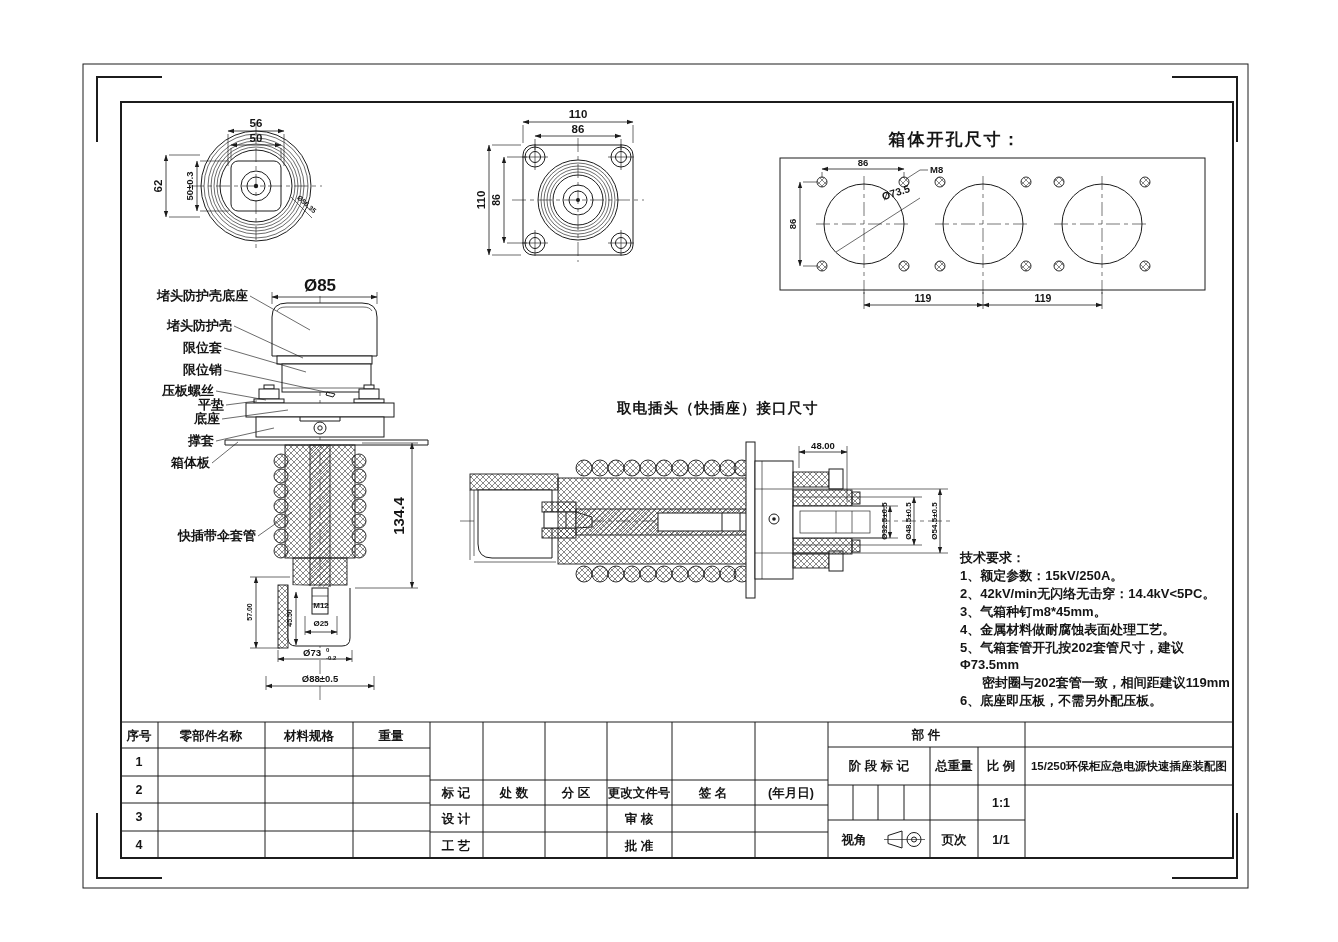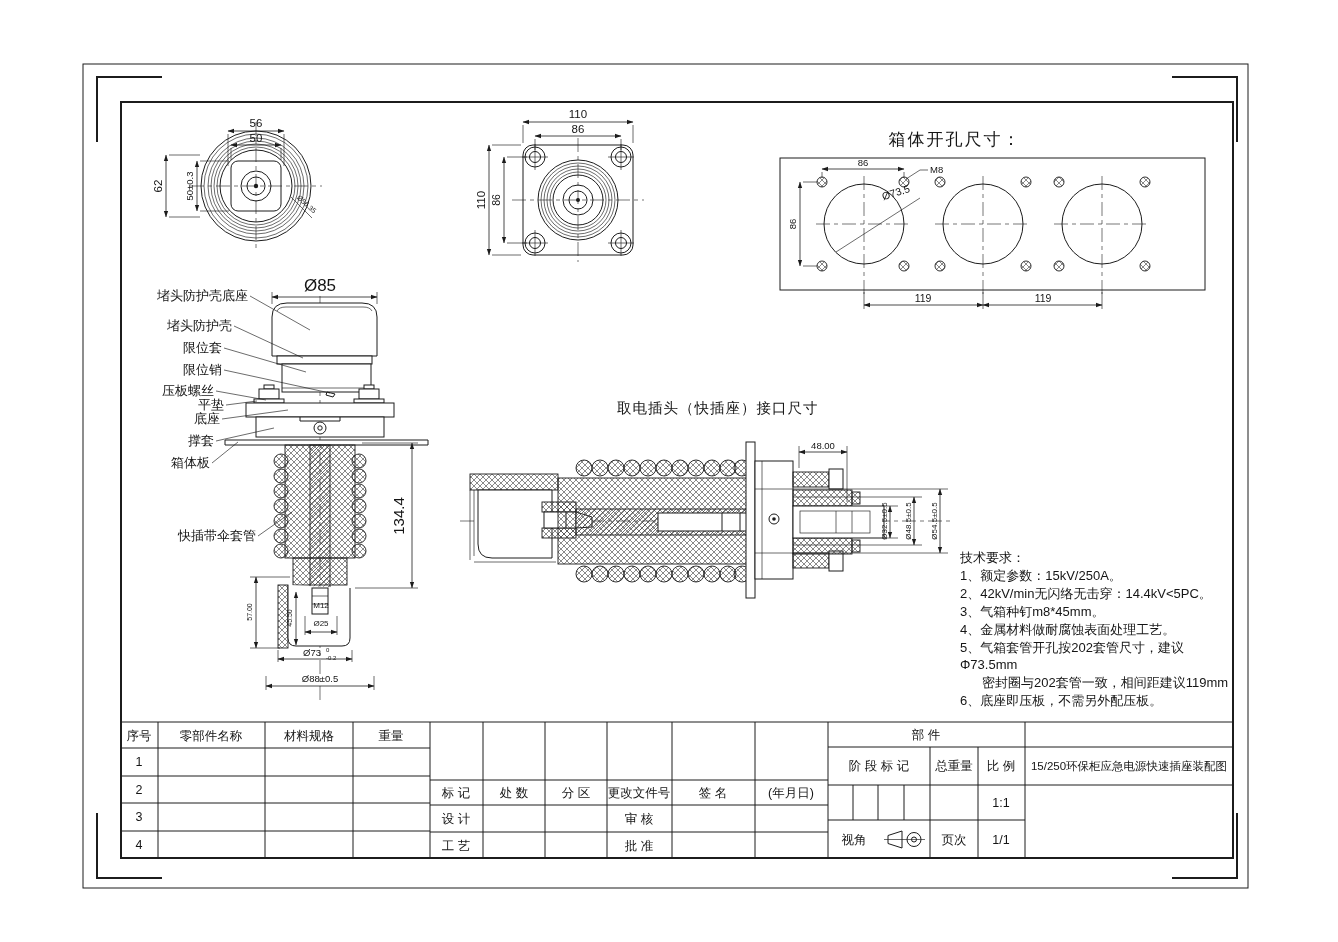--- a/index.html
+++ b/index.html
@@ -1,16 +1,16 @@
 <!DOCTYPE html>
 <html><head>
 <meta charset="utf-8">
 <style>
   html,body{margin:0;padding:0;background:#fff;}
-  .stage{position:relative;width:1338px;height:942px;background:#fff;overflow:hidden;}
+  .stage{position:relative;width:1338px;height:942px;background:#fff;overflow:hidden;font-weight:bold;}
   svg{display:block;}
   text{font-family:"Liberation Sans","DejaVu Sans",sans-serif;fill:#151515;}
   .s1{stroke:#1c1c1c;stroke-width:1;fill:none;}
   .s2{stroke:#1c1c1c;stroke-width:2;fill:none;}
   .sthin{stroke:#1c1c1c;stroke-width:.65;fill:none;}
   .cl{stroke:#1c1c1c;stroke-width:.6;fill:none;stroke-dasharray:14 4 4 4;}
   .dim{stroke:#1c1c1c;stroke-width:.8;fill:none;}
   .xh{fill:url(#xh);stroke:#1c1c1c;stroke-width:.9;}
   .dh{fill:url(#dh);stroke:#1c1c1c;stroke-width:.9;}
   .wh{fill:#fff;stroke:#1c1c1c;stroke-width:1;}

